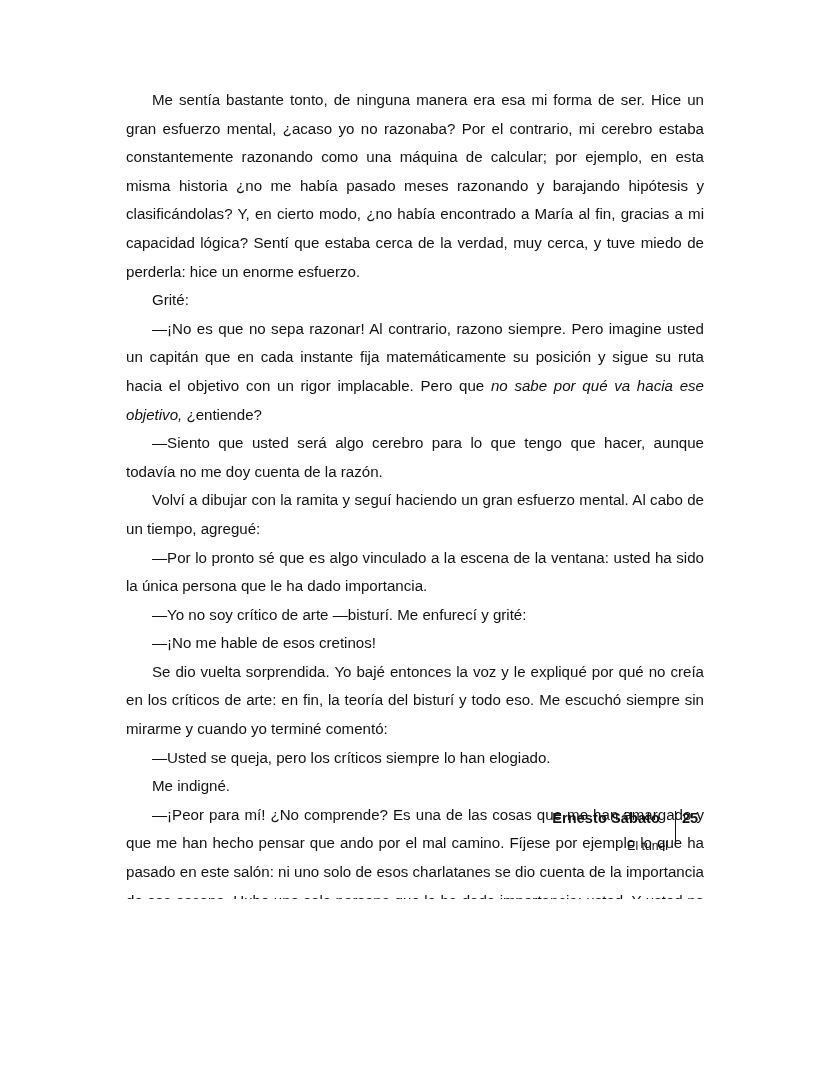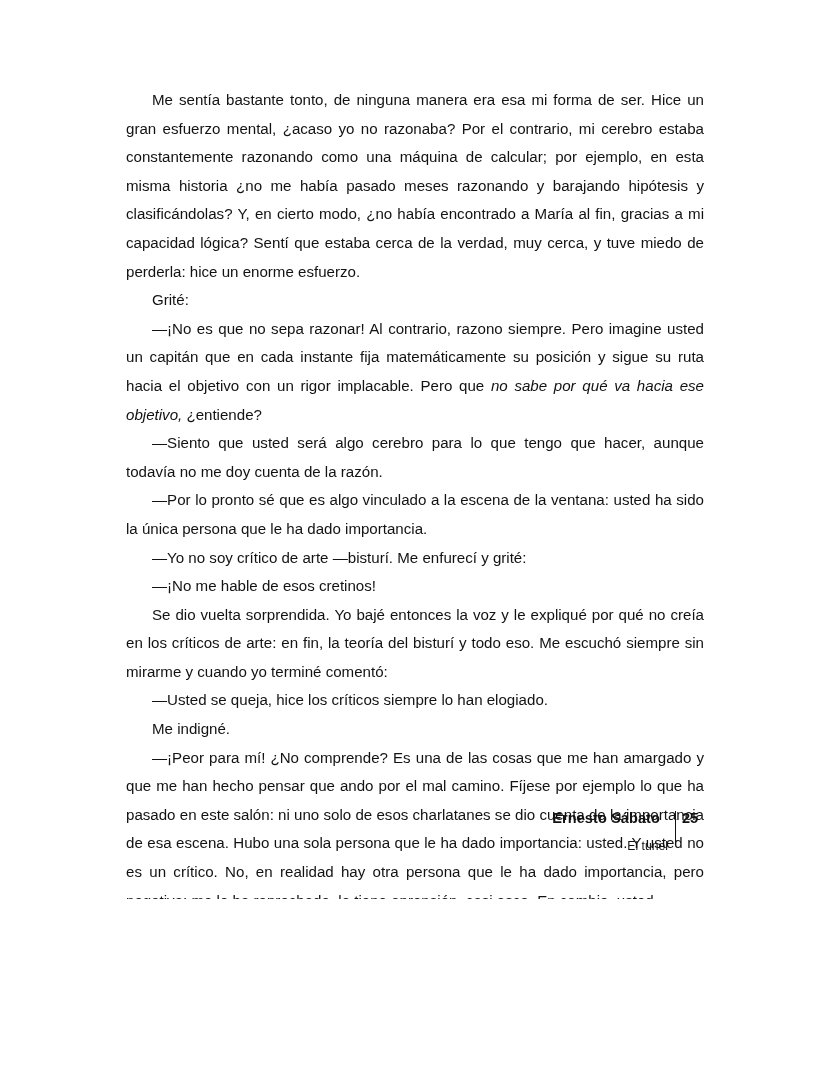--- a/index.html
+++ b/index.html
@@ -89,25 +89,26 @@
 </head>
 <body>
 
 <div class="page">
 
   <div class="text-column">
     <p class="para"><span>Me sentía bastante tonto, de ninguna manera era esa mi forma de ser. Hice un gran esfuerzo mental, ¿acaso yo no razonaba? Por el contrario, mi cerebro estaba constantemente razonando como una máquina de calcular; por ejemplo, en esta misma historia ¿no me había pasado meses razonando y barajando hipótesis y clasificándolas? Y, en cierto modo, ¿no había encontrado a María al fin, gracias a mi capacidad lógica? Sentí que estaba cerca de la verdad, muy cerca, y tuve miedo de perderla: hice un enorme esfuerzo.</span></p>
     <p class="para"><span>Grité:</span></p>
     <p class="para"><span>—¡No es que no sepa razonar! Al contrario, razono siempre. Pero imagine usted un capitán que en cada instante fija matemáticamente su posición y sigue su ruta hacia el objetivo con un rigor implacable. Pero que </span><span class="it">no sabe por qué va hacia ese objetivo,</span><span> ¿entiende?</span></p>
     <p class="para"><span>—Siento que usted será algo cerebro para lo que tengo que hacer, aunque todavía no me doy cuenta de la razón.</span></p>
+    <p class="para"><span>Volví a dibujar con la ramita y seguí haciendo un gran esfuerzo mental. Al cabo de un tiempo, agregué:</span></p>
     <p class="para"><span>—Por lo pronto sé que es algo vinculado a la escena de la ventana: usted ha sido la única persona que le ha dado importancia.</span></p>
     <p class="para"><span>—Yo no soy crítico de arte —bisturí. Me enfurecí y grité:</span></p>
     <p class="para"><span>—¡No me hable de esos cretinos!</span></p>
     <p class="para"><span>Se dio vuelta sorprendida. Yo bajé entonces la voz y le expliqué por qué no creía en los críticos de arte: en fin, la teoría del bisturí y todo eso. Me escuchó siempre sin mirarme y cuando yo terminé comentó:</span></p>
-    <p class="para"><span>—Usted se queja, hice los críticos siempre lo han elogiado.</span></p>
+    <p class="para"><span>—Usted se queja, pero los críticos siempre lo han elogiado.</span></p>
     <p class="para"><span>Me indigné.</span></p>
     <p class="para"><span>—¡Peor para mí! ¿No comprende? Es una de las cosas que me han amargado y que me han hecho pensar que ando por el mal camino. Fíjese por ejemplo lo que ha pasado en este salón: ni uno solo de esos charlatanes se dio cuenta de la importancia de esa escena. Hubo una sola persona que le ha dado importancia: usted. Y usted no es un crítico. No, en realidad hay otra persona que le ha dado importancia, pero negativa: me lo ha reprochado, le tiene aprensión, casi asco. En cambio, usted...</span></p>
     <p class="para"><span>Siento mirando hacia adelante dijo, lentamente:</span></p>
   </div>
 
   <div class="footer">
     <div class="footer-row-top">
       <span class="footer-author">Ernesto Sábato</span>
       <span class="footer-pageno">25</span>
     </div>

